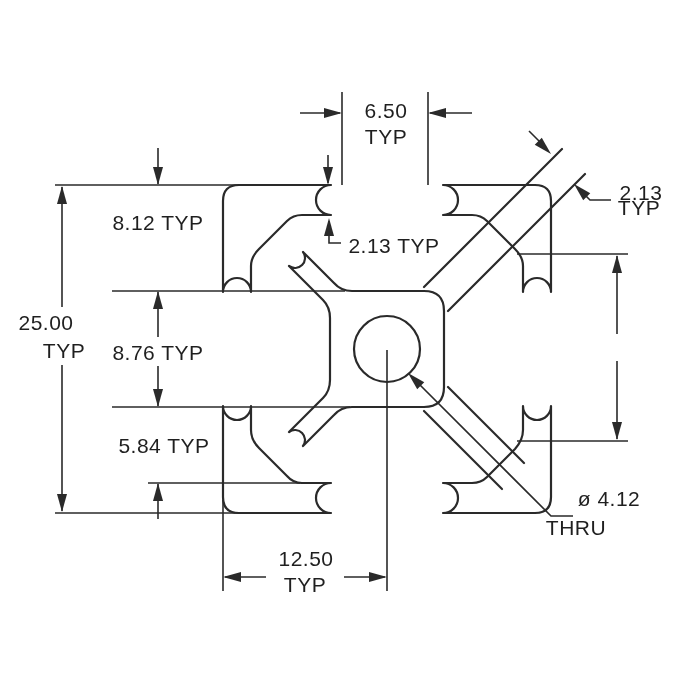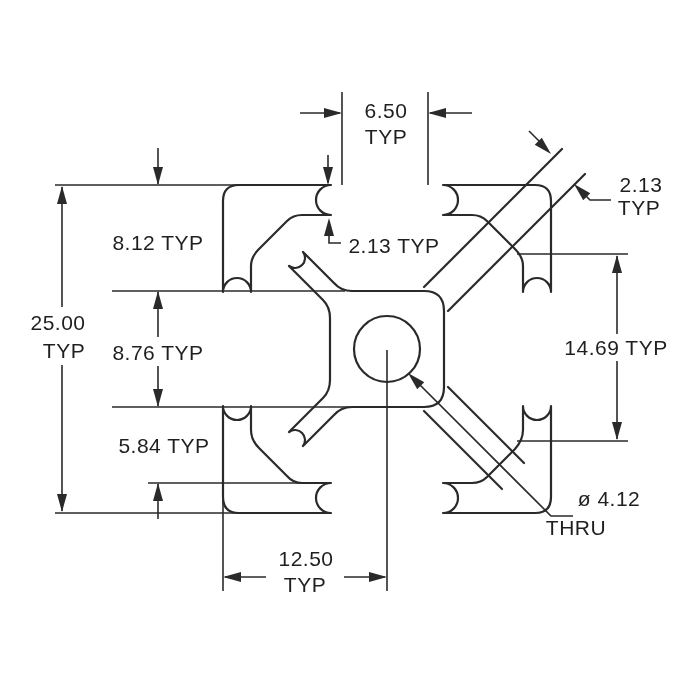--- a/index.html
+++ b/index.html
@@ -101,31 +101,30 @@
     <polygon points="0,0 -18,-5 -18,5" transform="translate(574,184) rotate(225)"></polygon>
     <polygon points="0,0 -18,-5 -18,5" transform="translate(408,373) rotate(225)"></polygon>
   </g>
 </svg>
 
 <div class="dim-label" style="left:386px;top:110px">6.50</div>
 <div class="dim-label" style="left:386px;top:136px">TYP</div>
 
 <div class="dim-label" style="left:394px;top:245px">2.13 TYP</div>
 
-<div class="dim-label" style="left:641px;top:184px">2.13</div>
+<div class="dim-label" style="left:641px;top:192px">2.13</div>
 <div class="dim-label" style="left:639px;top:207px">TYP</div>
 
-<div class="dim-label" style="left:158px;top:242px">8.12 TYP</div>
+<div class="dim-label" style="left:158px;top:222px">8.12 TYP</div>
 
-<div class="dim-label" style="left:58px;top:322px">25.00</div>
+<div class="dim-label" style="left:46px;top:322px">25.00</div>
 <div class="dim-label" style="left:64px;top:350px">TYP</div>
 
 <div class="dim-label" style="left:158px;top:352px">8.76 TYP</div>
 
-<div class="dim-label" style="left:616px;top:347px">14.69 TYP</div>
 
 <div class="dim-label" style="left:164px;top:445px">5.84 TYP</div>
 
 <div class="dim-label" style="left:306px;top:558px">12.50</div>
 <div class="dim-label" style="left:305px;top:584px">TYP</div>
 
 <div class="dim-label" style="left:609px;top:498px">ø 4.12</div>
 <div class="dim-label" style="left:576px;top:527px">THRU</div>
 
 </div>

